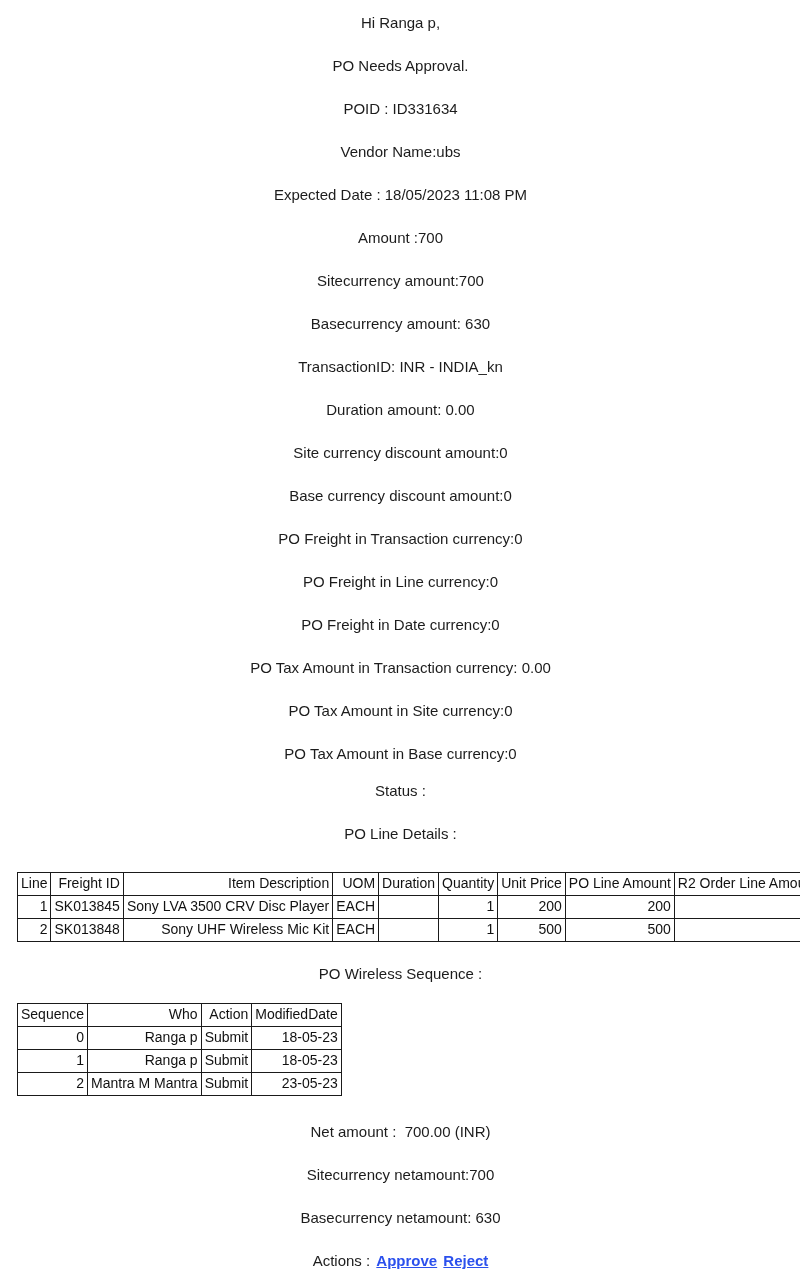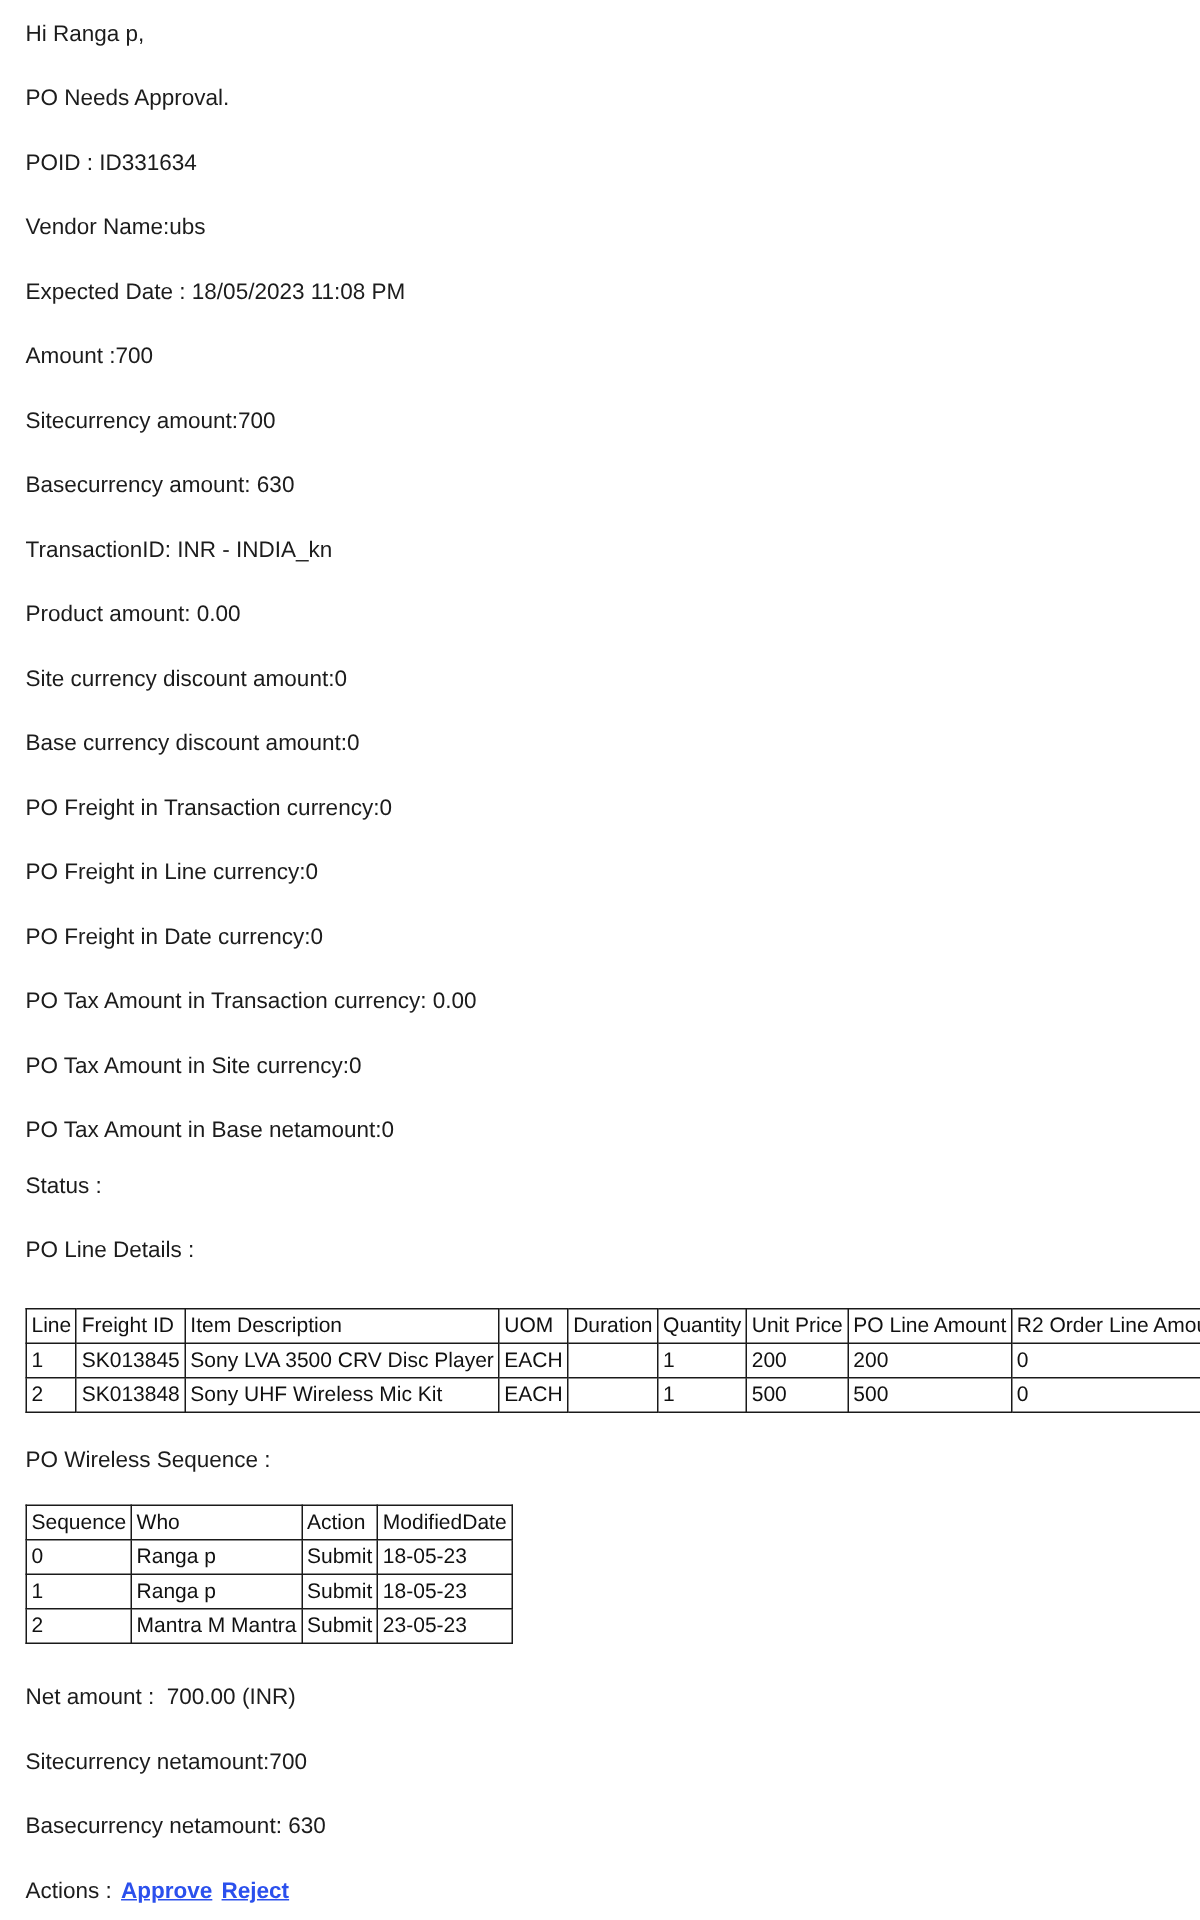--- a/index.html
+++ b/index.html
@@ -11,38 +11,39 @@
     color: #1c1c1c;
     font-family: "Liberation Sans", sans-serif;
     font-size: 15px;
     padding: 13px 16px 0 17px;
     overflow: hidden;
   }
   p {
     margin: 0 0 23px 0;
     line-height: 20px;
     white-space: pre-wrap;
+    text-align: center;
   }
   p.mb17 { margin-bottom: 17px; }
   p.mb18 { margin-bottom: 28px; }
   p.mb19 { margin-bottom: 19px; }
   table {
     border-collapse: collapse;
     table-layout: auto;
     font-size: 14px;
     color: #111111;
     margin: 0 0 22px 0;
   }
   table.approval { margin-bottom: 26px; }
   th, td {
     border: 1.5px solid #1a1a1a;
     height: 23px;
     padding: 0 3px;
     font-weight: normal;
-    text-align: left;
+    text-align: right;
     white-space: nowrap;
     line-height: 1.1;
     vertical-align: middle;
   }
   .actions-line { margin-bottom: 16px; }
   a.action-link {
     color: #2b50ed;
     text-decoration: underline;
     font-weight: bold;
     margin-left: 2px;
@@ -55,29 +56,29 @@
 <p>Hi Ranga p,</p>
 <p>PO Needs Approval.</p>
 
 <p>POID : ID331634</p>
 <p>Vendor Name:ubs</p>
 <p>Expected Date : 18/05/2023 11:08 PM</p>
 <p>Amount :700</p>
 <p>Sitecurrency amount:700</p>
 <p>Basecurrency amount: 630</p>
 <p>TransactionID: INR - INDIA_kn</p>
-<p>Product amount: 0.00</p>
+<p>Duration amount: 0.00</p>
 <p>Site currency discount amount:0</p>
 <p>Base currency discount amount:0</p>
 <p>PO Freight in Transaction currency:0</p>
 <p>PO Freight in Line currency:0</p>
 <p>PO Freight in Date currency:0</p>
 <p>PO Tax Amount in Transaction currency: 0.00</p>
 <p>PO Tax Amount in Site currency:0</p>
-<p class="mb17">PO Tax Amount in Base netamount:0</p>
+<p class="mb17">PO Tax Amount in Base currency:0</p>
 <p>Status :</p>
 
 <p class="mb18">PO Line Details :</p>
 
 <table>
   <colgroup>
     <col style="width:29px">
       <col style="width:66px">
       <col style="width:178px">
     <col style="width:35px">

